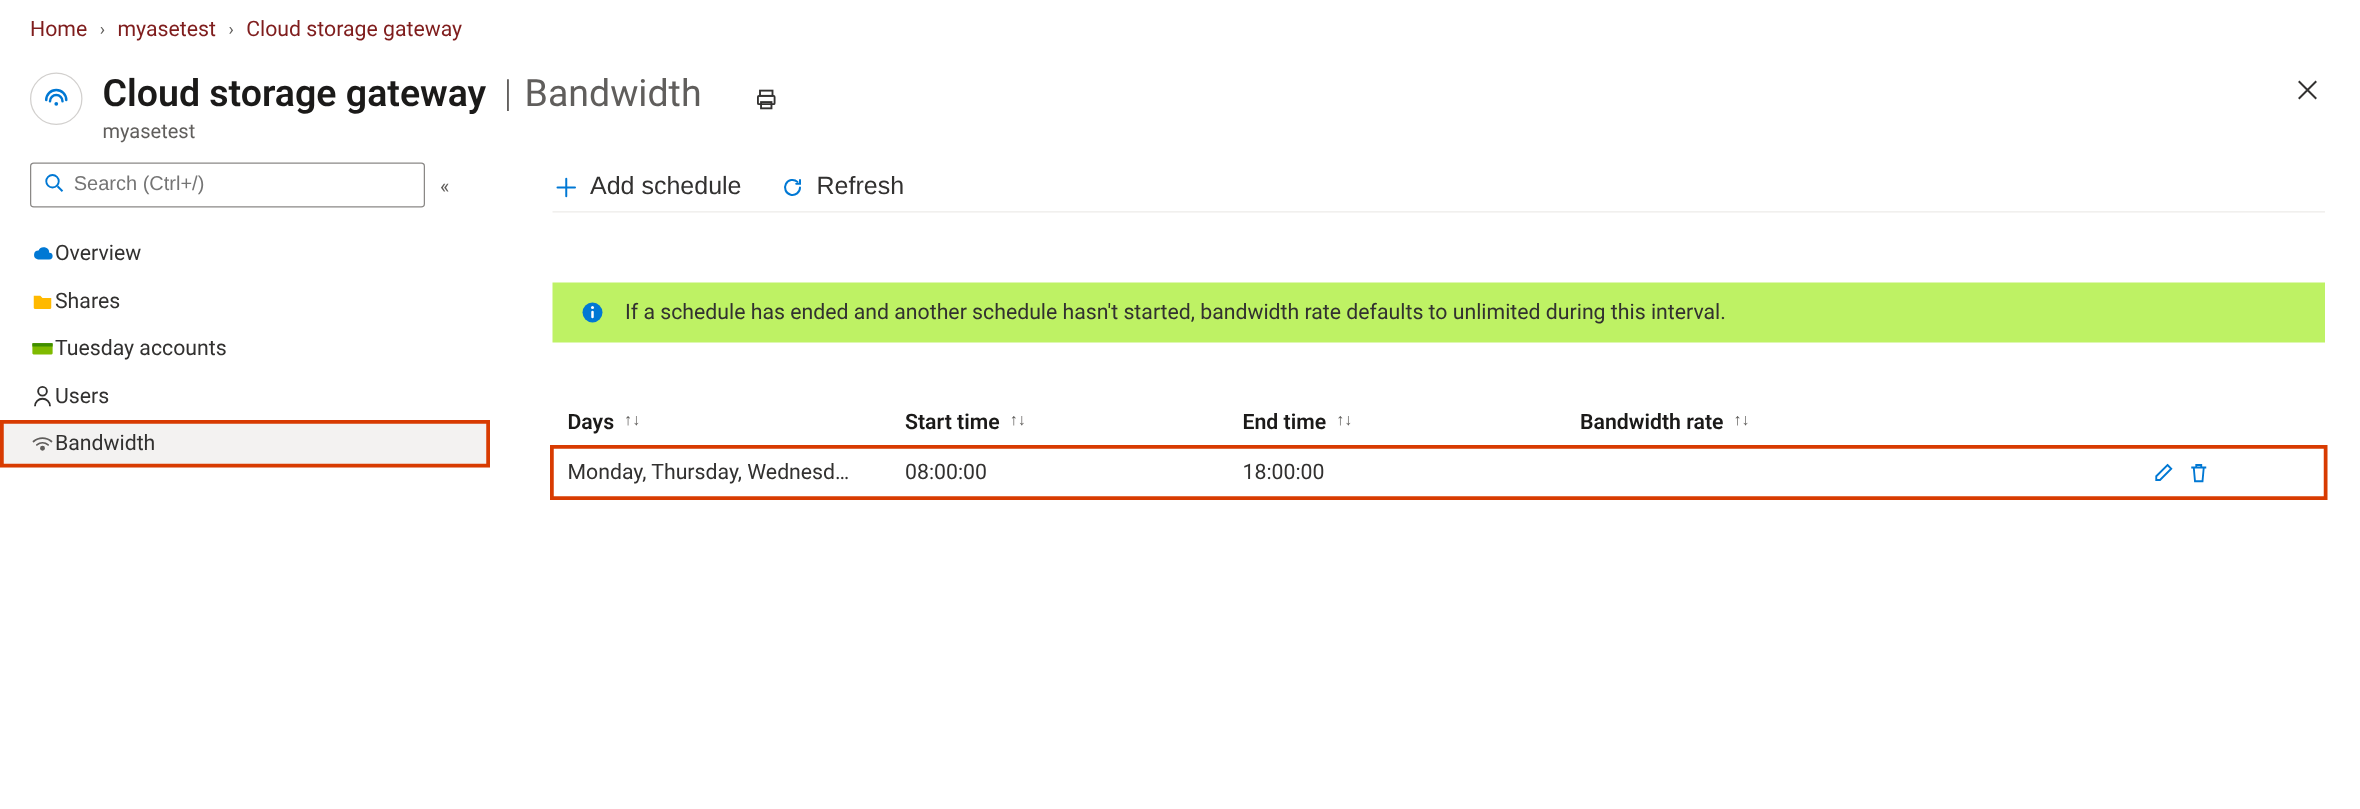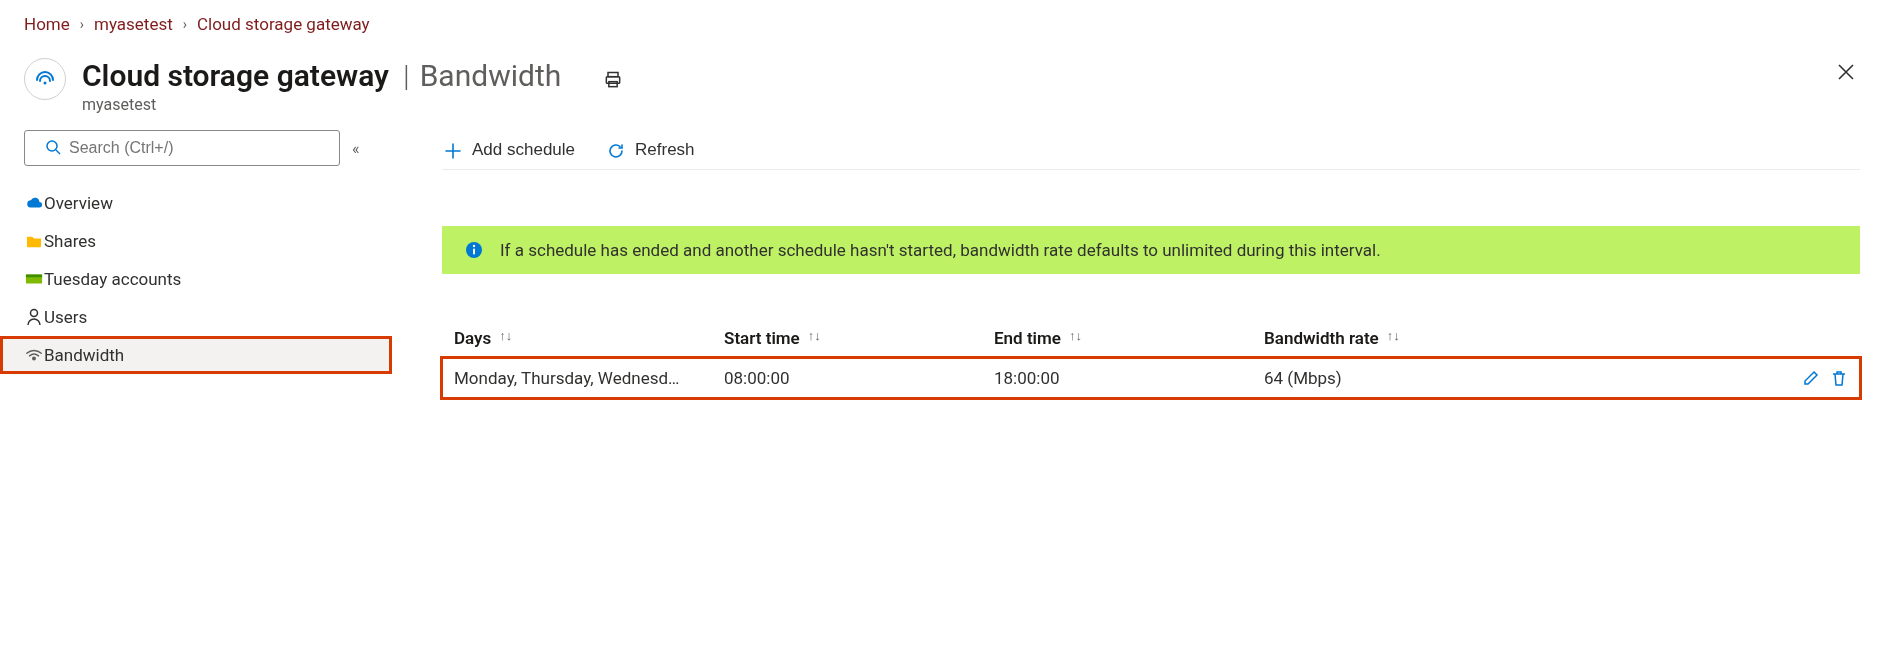--- a/index.html
+++ b/index.html
@@ -67,21 +67,21 @@
     padding-top: 8px;
   }
   .search-row { display: flex; align-items: center; gap: 12px; margin-bottom: 18px; }
   .search-box {
     display: flex;
     align-items: center;
     width: 316px;
     height: 36px;
     border: 1px solid #8a8886;
     border-radius: 3px;
-    padding: 0 20px;
+    padding: 0 10px;
     gap: 8px;
     color: #605e5c;
   }
   .search-box input {
     border: none;
     outline: none;
     font-size: 16px;
     color: #605e5c;
     flex: 1;
     background: transparent;
@@ -113,23 +113,23 @@
   .toolbar {
     display: flex;
     align-items: center;
     gap: 28px;
     height: 40px;
     border-bottom: 1px solid #edebe9;
     margin-bottom: 56px;
   }
   .toolbar-btn {
     display: flex;
-    align-items: flex-end;
+    align-items: center;
     gap: 10px;
-    font-size: 17px;
+    font-size: 20px;
     color: #323130;
     background: none;
     border: none;
     cursor: pointer;
     padding: 4px 2px;
   }
   .toolbar-btn .ticon { color: #0078d4; display:flex; align-items:center; }
   .info-banner {
     background: #bef264;
     display: flex;
@@ -320,21 +320,20 @@
         <div class="th">
           <span>Bandwidth rate</span>
           <span class="sort-icon">↑↓</span>
         </div>
         <div></div>
       </div>
       <div class="trow">
         <div class="ellipsis">Monday, Thursday, Wednesd…</div>
         <div>08:00:00</div>
         <div>18:00:00</div>
-        <div>64 (Mbps)</div>
         <div class="row-actions">
           <span class="row-action-btn">
             <svg width="18" height="18" viewBox="0 0 18 18" fill="none" stroke="#0078d4" stroke-width="1.5">
                 <path d="M12 3l3 3L6 15H3v-3L12 3z"></path>
               </svg>
           </span>
           <span class="row-action-btn">
             <svg width="18" height="18" viewBox="0 0 18 18" fill="none" stroke="#0078d4" stroke-width="1.5">
                 <path d="M3 5h12M7 5V3h4v2M5 5l1 11h6l1-11"></path>
               </svg>

